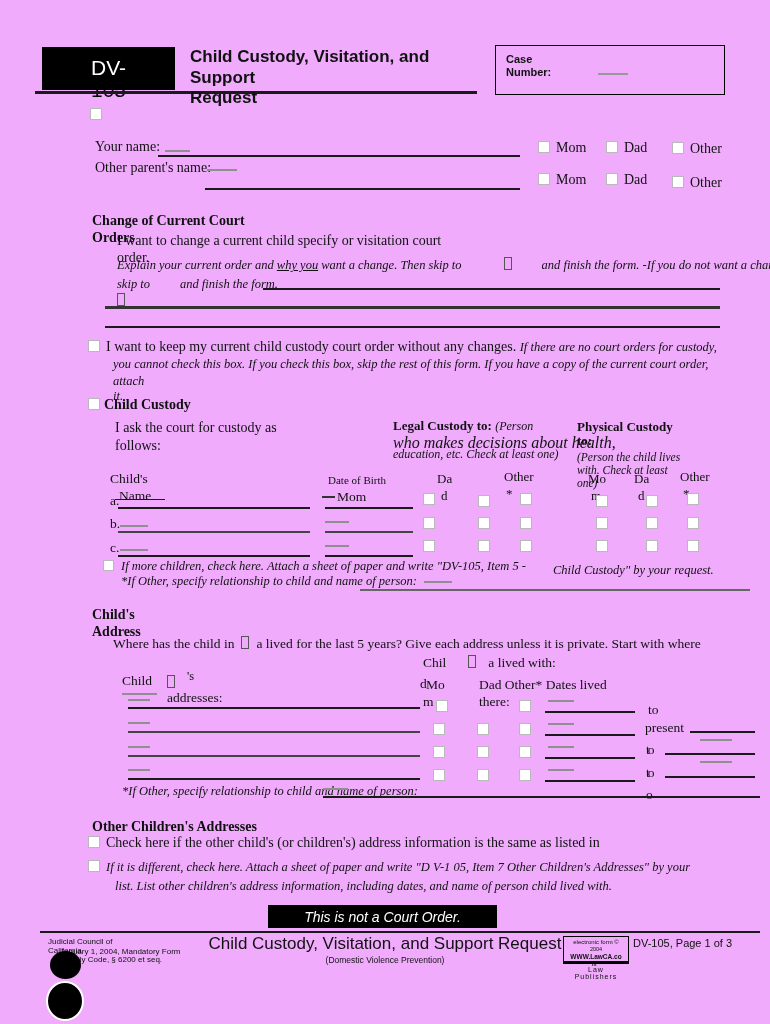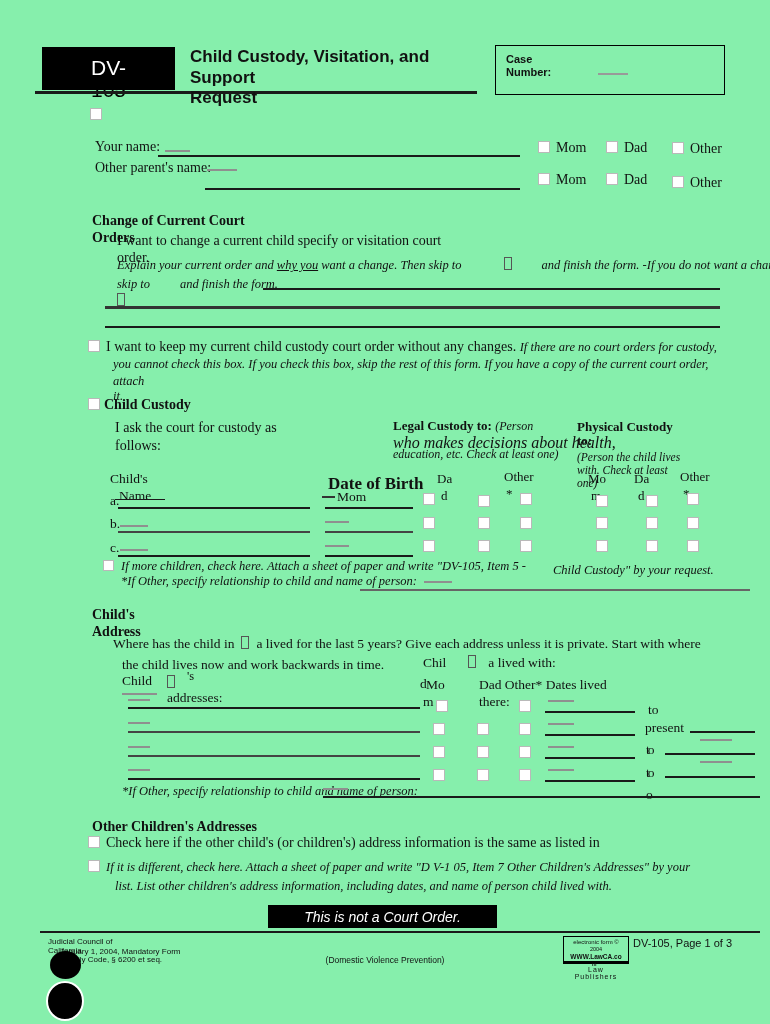--- a/index.html
+++ b/index.html
@@ -1,16 +1,16 @@
 <!DOCTYPE html>
 <html><head>
 <meta charset="utf-8">
 <style>
   html,body{margin:0;padding:0;background:#fff;}
-  .page{position:relative;width:770px;height:1024px;background:#86efac;overflow:hidden;
+  .page{position:relative;width:770px;height:1024px;background:#f0abfc;overflow:hidden;
         font-family:"Liberation Serif",serif;color:#111;}
   .t{position:absolute;line-height:1.15;white-space:nowrap;color:#111;}
   .sr{font-family:"Liberation Serif",serif;}
   .sa{font-family:"Liberation Sans",sans-serif;}
   .b{font-weight:bold;}
   .i{font-style:italic;}
   .cb{position:absolute;width:12px;height:12px;border:1.4px solid #b9b9b9;background:#fff;box-sizing:border-box;}
   .cb.sm{width:11px;height:11px;}
   .ln{position:absolute;background:#1a1a1a;}
   .gd{position:absolute;background:#8f8f8f;}
@@ -100,21 +100,21 @@
 
   <div class="t sr b" style="left:577px;top:420px;font-size:13px;">Physical Custody</div>
   <div class="t sr b" style="left:577px;top:434px;font-size:13px;">to:</div>
   <div class="t sr i" style="left:577px;top:451px;font-size:11.5px;">(Person the child lives</div>
   <div class="t sr i" style="left:577px;top:464px;font-size:11.5px;">with.  Check at least</div>
   <div class="t sr i" style="left:577px;top:477px;font-size:11.5px;">one)</div>
 
   <div class="t sr" style="left:110px;top:471px;font-size:13.5px;">Child's</div>
   <div class="t sr" style="left:119px;top:488px;font-size:13.5px;">Name</div>
   <div class="ln" style="left:115px;top:499px;width:50px;height:1px;"></div>
-  <div class="t sr" style="left:328px;top:474px;font-size:17px;font-weight:bold;">Date of Birth</div>
+  <div class="t sr" style="left:328px;top:474px;font-size:11px;">Date of Birth</div>
   <div class="gd" style="left:322px;top:496px;width:13px;height:1.5px;background:#333;"></div>
   <div class="t sr" style="left:337px;top:489px;font-size:13.5px;">Mom</div>
 
   <div class="t sr" style="left:437px;top:472px;font-size:13px;">Da</div>
   <div class="t sr" style="left:441px;top:489px;font-size:13px;">d</div>
   <div class="t sr" style="left:504px;top:470px;font-size:13px;">Other</div>
   <div class="t sr" style="left:506px;top:487px;font-size:13px;">*</div>
   <div class="t sr" style="left:588px;top:472px;font-size:13px;">Mo</div>
   <div class="t sr" style="left:591px;top:489px;font-size:13px;">m</div>
   <div class="t sr" style="left:634px;top:472px;font-size:13px;">Da</div>
@@ -160,21 +160,20 @@
   <div class="t sr i" style="left:553px;top:563px;font-size:12.5px;">Child Custody" by your request.</div>
   <div class="t sr i" style="left:121px;top:574px;font-size:12.5px;">*If Other, specify relationship to child and name of person:</div>
   <div class="gd" style="left:424px;top:581px;width:28px;height:2px;"></div>
   <div class="ln" style="left:360px;top:589px;width:390px;height:2px;background:#666;"></div>
 
   <div class="t sr b" style="left:92px;top:607px;font-size:14px;">Child's</div>
   <div class="t sr b" style="left:92px;top:624px;font-size:14px;">Address</div>
   <div class="t sr" style="left:113px;top:636px;font-size:13.5px;">
     <span>Where has the child in</span><span class="tofu" style="margin:0 7px 0 7px;"></span><span>a   lived for the last 5 years? Give each address unless it is private. Start with where</span>
   </div>
-  <div class="t sr" style="left:122px;top:657px;font-size:13.5px;">the child lives now and work backwards in time.</div>
 
   <div class="t sr" style="left:122px;top:673px;font-size:13.5px;">Child</div>
   <span class="tofu abs" style="left:167px;top:675px;"></span>
   <div class="t sr" style="left:187px;top:669px;font-size:12.5px;">'s</div>
   <div class="gd" style="left:122px;top:693px;width:35px;height:2px;"></div>
   <div class="t sr" style="left:167px;top:690px;font-size:13.5px;">addresses:</div>
 
   <div class="gd" style="left:128px;top:699px;width:22px;height:2px;"></div>
   <div class="ln" style="left:128px;top:707px;width:292px;height:1.5px;"></div>
   <div class="gd" style="left:128px;top:722px;width:22px;height:2px;"></div>
@@ -239,20 +238,21 @@
   <div style="position:absolute;left:268px;top:905px;width:229px;height:23px;background:#000;display:flex;align-items:center;justify-content:center;">
     <span class="sa" style="color:#fff;font-size:14px;font-style:italic;">This is not a Court Order.</span>
   </div>
   <div class="ln" style="left:40px;top:931px;width:720px;height:2px;"></div>
 
   <div class="t sa" style="left:48px;top:937px;font-size:8px;">Judicial Council of</div>
   <div class="t sa" style="left:48px;top:946px;font-size:8px;">California</div>
   <div class="t sa" style="left:60px;top:947px;font-size:8px;">January 1, 2004, Mandatory Form</div>
   <div class="t sa" style="left:62px;top:955px;font-size:8px;">Family Code, § 6200 et seq.</div>
 
+  <div class="t sa" style="left:200px;top:934px;width:370px;text-align:center;font-size:17px;white-space:normal;">Child Custody, Visitation, and Support Request</div>
   <div class="t sa" style="left:200px;top:956px;width:370px;text-align:center;font-size:8.5px;">(Domestic Violence Prevention)</div>
 
   <div style="position:absolute;left:563px;top:936px;width:66px;height:26px;border:1px solid #000;box-shadow:0 2px 0 #000;box-sizing:border-box;text-align:center;">
     <div class="sa" style="font-size:6px;line-height:1.2;margin-top:2px;">electronic form ©</div>
     <div class="sa" style="font-size:5.5px;line-height:1.2;">2004</div>
     <div class="sa b" style="font-size:6.5px;line-height:1.2;">WWW.LawCA.co</div>
   </div>
   <div class="t sa b" style="left:592px;top:962px;font-size:5px;">m</div>
   <div class="t sa" style="left:563px;top:966px;width:66px;text-align:center;font-size:7px;letter-spacing:1px;">Law</div>
   <div class="t sa" style="left:563px;top:973px;width:66px;text-align:center;font-size:7px;letter-spacing:1px;">Publishers</div>

